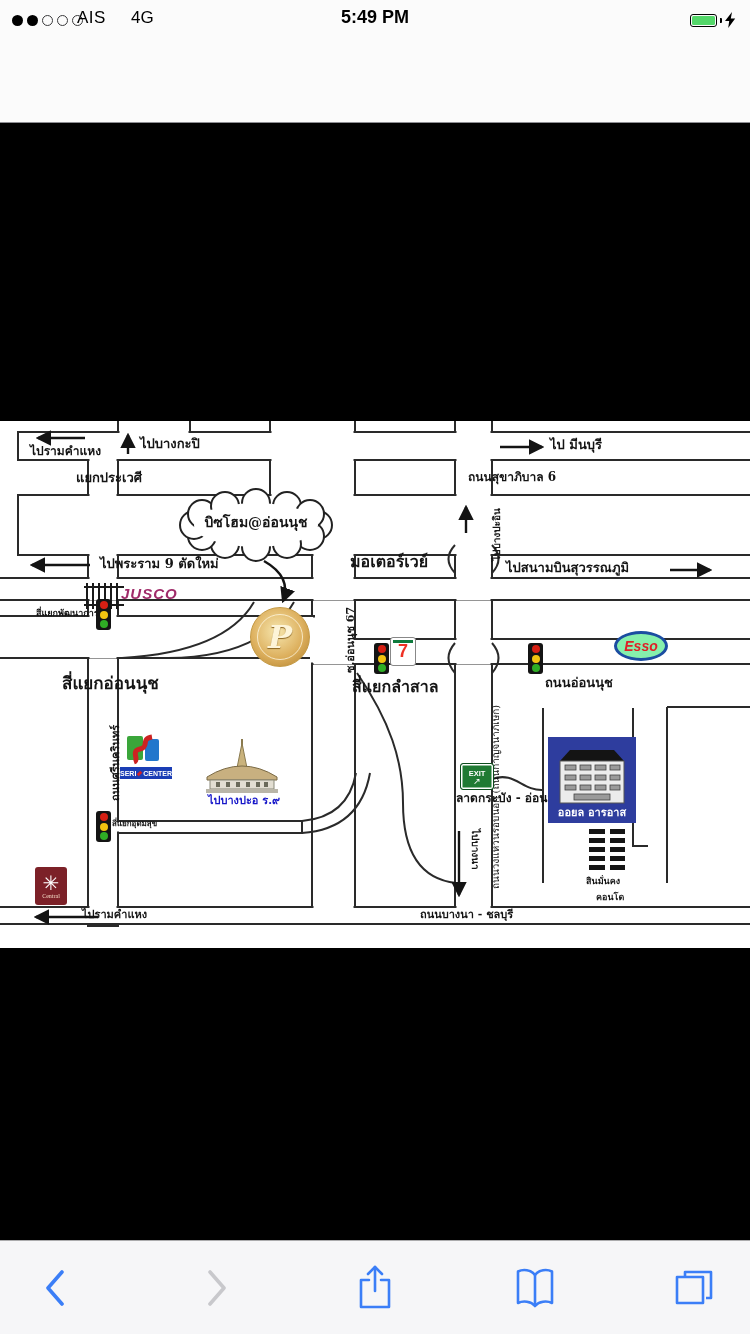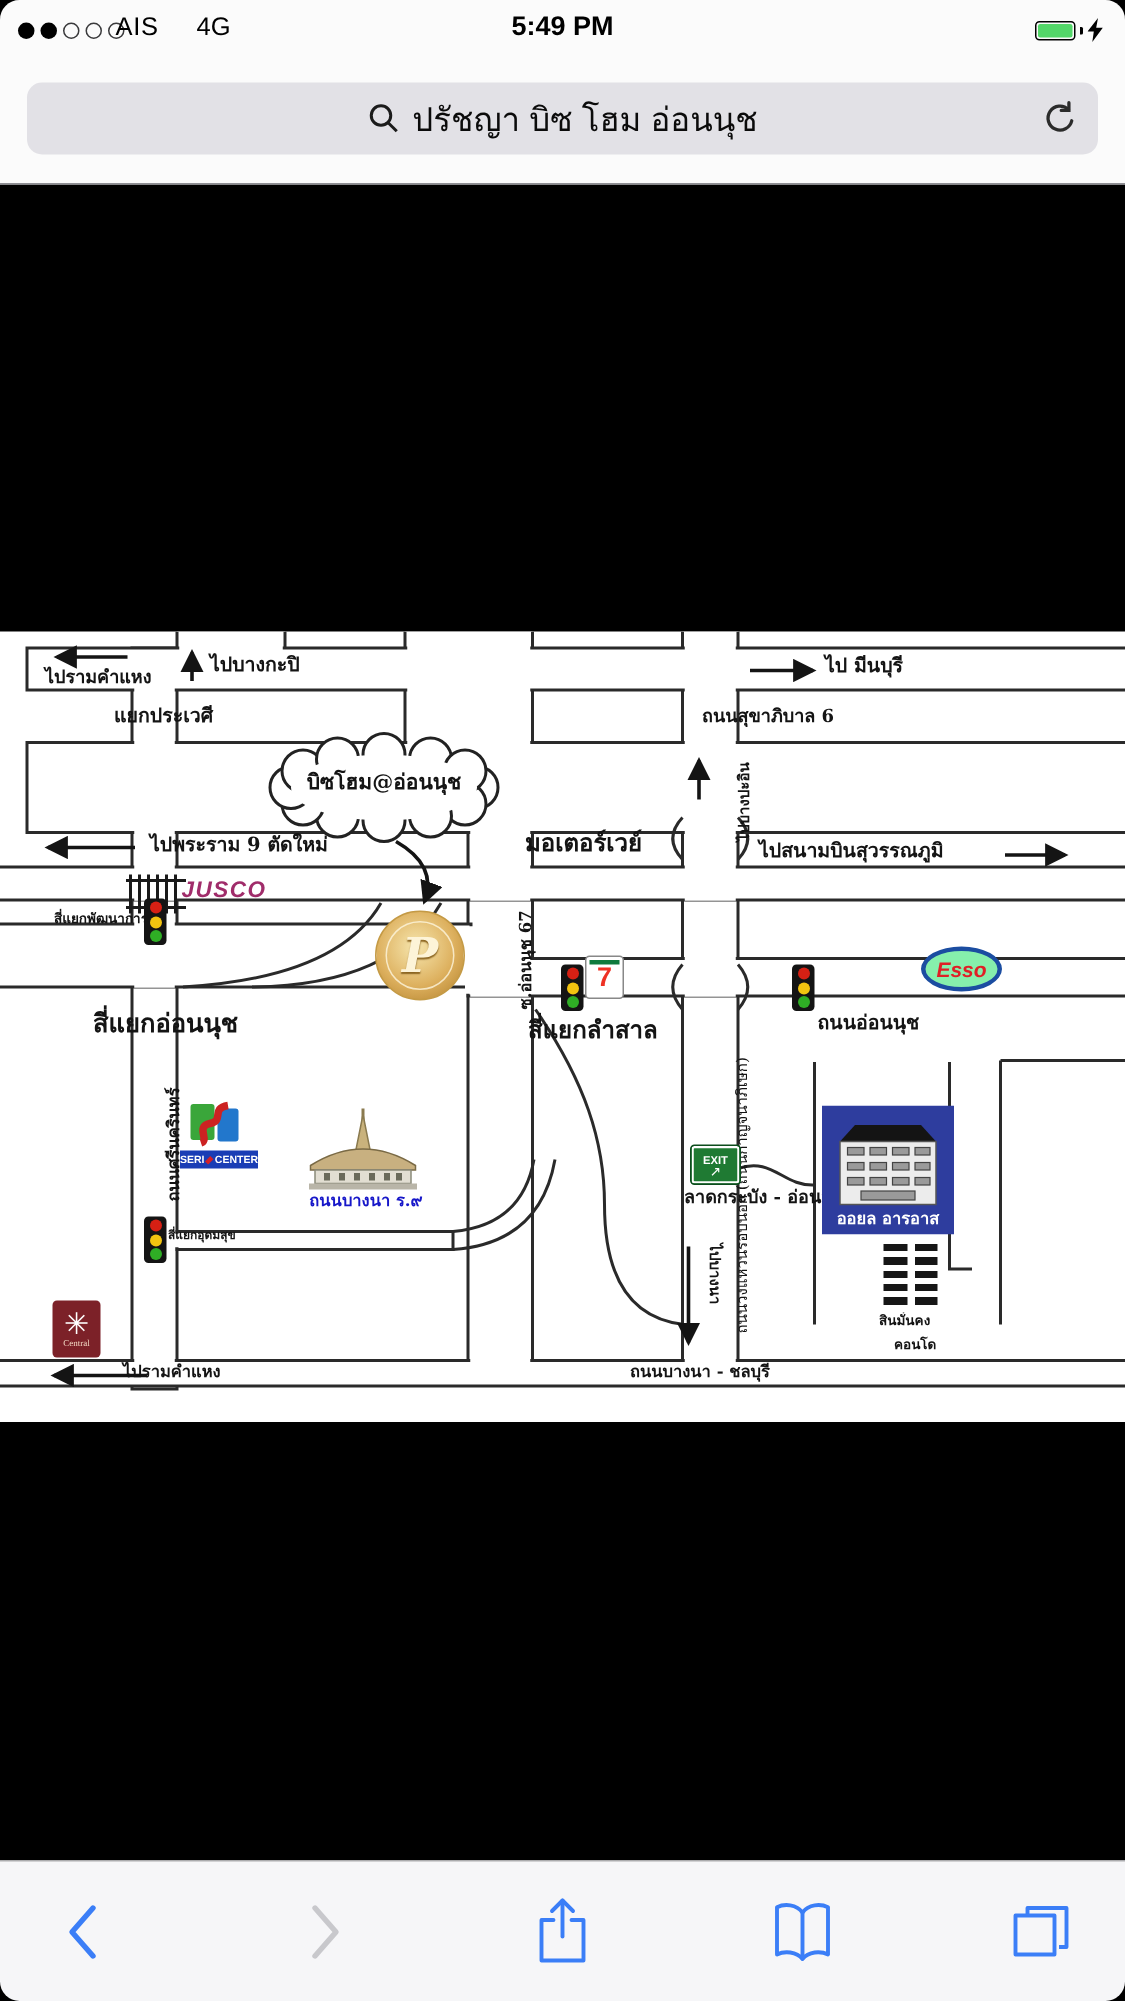--- a/index.html
+++ b/index.html
@@ -1,21 +1,20 @@
 <!DOCTYPE html>
 <html><head>
 <meta charset="utf-8">
 <style>
   * { margin:0; padding:0; box-sizing:border-box; }
   html,body { background:#000; }
   #screen {
     position:relative; width:750px; height:1334px; margin:0 auto;
     background:#000; overflow:hidden;
     font-family:"Liberation Sans","DejaVu Sans",sans-serif;
-    border-radius:13px;
   }
   
   #chrome-top { position:absolute; left:0; top:0; width:750px; height:123px; background:#fbfbfb; border-bottom:1px solid #8e8e93; }
   
   #status-bar { position:absolute; left:0; top:0; width:750px; height:42px; color:#000; }
   #signal { position:absolute; left:12px; top:15px; display:flex; gap:4px; }
   .dot { width:11px; height:11px; border-radius:50%; }
   .dot.on { background:#000; }
   .dot.off { background:transparent; border:1.5px solid #3a3a3c; }
   #carrier { position:absolute; left:77px; top:8px; font-size:17px; letter-spacing:.5px; }
@@ -111,31 +110,20 @@
         <div id="battery-body">
             <div id="battery-fill"></div>
           </div>
         <div id="battery-cap"></div>
         <svg width="11" height="16" viewBox="0 0 11 16">
             <polygon points="7,0 0,9 4.2,9 3.2,16 10.2,6.5 5.8,6.5" fill="#000"></polygon>
           </svg>
       </div>
     </div>
 
-    <div id="address-field">
-      <svg width="22" height="22" viewBox="0 0 22 22" fill="none" stroke="#1b1b1b" stroke-width="2">
-        <circle cx="9" cy="9" r="6.5"></circle>
-          <line x1="13.8" y1="13.8" x2="19.5" y2="19.5"></line>
-      </svg>
-      <span id="address-text">ปรัชญา บิซ โฮม อ่อนนุช</span>
-      <svg id="reload-btn" viewBox="0 0 26 26" fill="none" stroke="#2b2b2b" stroke-width="2.2" stroke-linecap="round">
-        <path d="M20.5 14.5 A8 8 0 1 1 18.3 7"></path>
-        <polyline points="18.6,2.5 18.6,7.6 13.5,7.6" fill="none"></polyline>
-      </svg>
-    </div>
   </div>
 
   <div id="band-top"></div>
 
   <div id="map">
     <svg id="roads" width="750" height="527" viewBox="0 0 750 527">
       <defs>
         <marker id="arr" viewBox="0 0 10 10" refX="8.5" refY="5" markerWidth="6.5" markerHeight="6.5" orient="auto">
           <path d="M0,0 L10,5 L0,10 z" fill="#141414"></path>
         </marker>
@@ -323,21 +311,21 @@
       <rect x="3" y="52" width="72" height="4" fill="#b9b5a8"></rect>
       <g fill="#6a6a5a">
           <rect x="13" y="45" width="4" height="5"></rect>
           <rect x="23" y="45" width="4" height="5"></rect>
           <rect x="33" y="45" width="4" height="5"></rect>
           <rect x="43" y="45" width="4" height="5"></rect>
           <rect x="53" y="45" width="4" height="5"></rect>
           <rect x="61" y="45" width="4" height="5"></rect>
         </g>
     </svg>
-    <span class="mlab" id="park-label">ถนนบางนา ร.๙</span>
+    <span class="mlab" id="park-label">ไปบางปะอ ร.๙</span>
     <div id="central">
       <span class="flower">✳</span>
         <span class="clabel">Central</span>
     </div>
     <div id="exit-sign">
       <b>EXIT</b>
         <span class="arr">↗</span>
     </div>
     <svg id="oil-bldg" viewBox="0 0 88 86">
       <rect x="0" y="0" width="88" height="86" fill="#2e3d9e"></rect>

